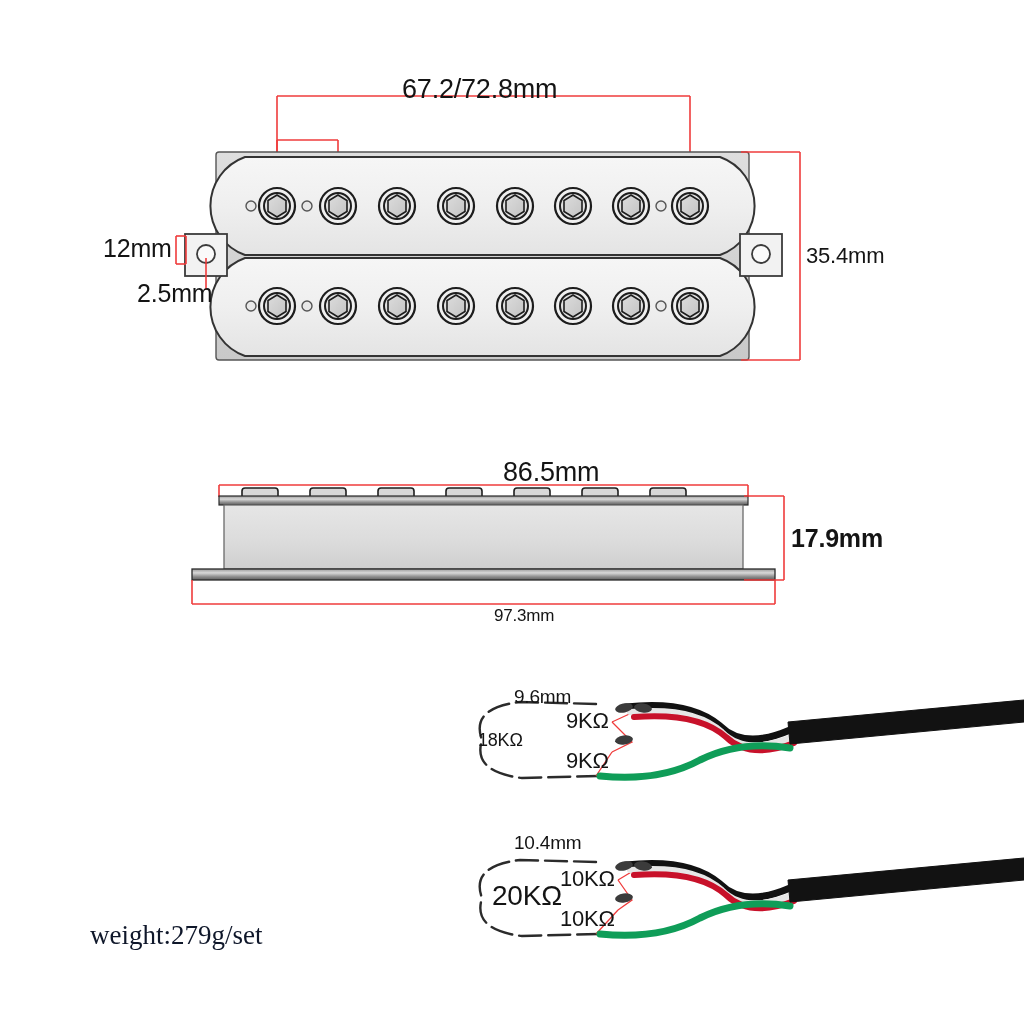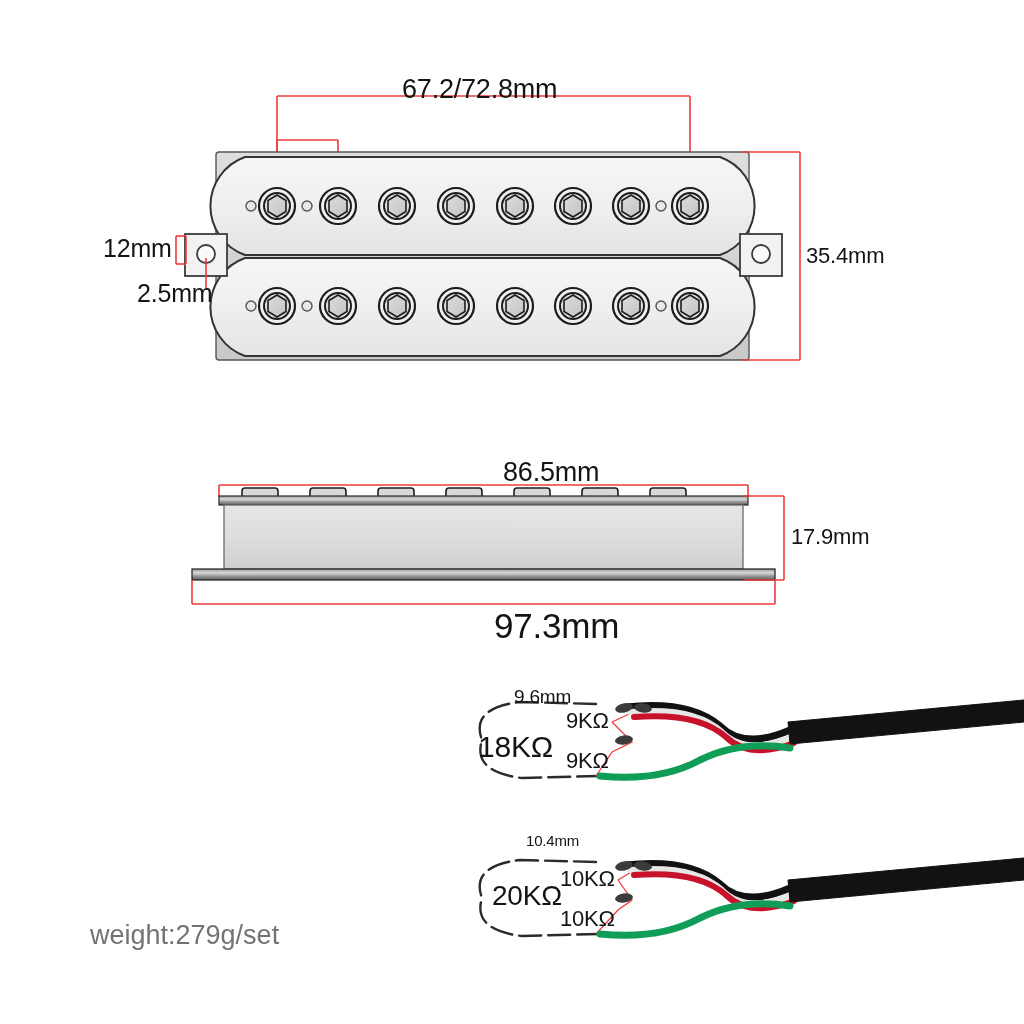--- a/index.html
+++ b/index.html
@@ -23,22 +23,22 @@
   }
   .dim-label {
     position: absolute;
     font-family: "Liberation Sans", sans-serif;
     color: #141414;
     white-space: nowrap;
     letter-spacing: -0.2px;
   }
   .weight-label {
     position: absolute;
-    font-family: Liberation Sans, sans-serif;
-    color: #737373;
+    font-family: Liberation Serif, serif;
+    color: #0f172a;
     white-space: nowrap;
   }
   svg { display: block; }
 </style>
 </head>
 <body>
 
 <div id="stage">
 
   <svg width="1024" height="1024" viewBox="0 0 1024 1024">
@@ -298,33 +298,33 @@
 
 
   <div class="dim-label" style="left:103px; top:234px; font-size:25px;text-align:right;">12mm</div>
 
   <div class="dim-label" style="left:137px; top:279px; font-size:25px;">2.5mm</div>
 
   <div class="dim-label" style="left:806px; top:243px; font-size:22px;">35.4mm</div>
 
   <div class="dim-label" style="left:455px; top:457px; font-size:27px;margin-left:48px;">86.5mm</div>
 
-  <div class="dim-label" style="left:791px; top:524px; font-size:22px;">17.9mm</div>
-
-  <div class="dim-label" style="left:494px; top:606px; font-size:35px;text-align:center;">97.3mm</div>
+  <div class="dim-label" style="left:791px; top:524px; font-size:25px;font-weight:bold;">17.9mm</div>
+
+  <div class="dim-label" style="left:494px; top:606px; font-size:17px;text-align:center;">97.3mm</div>
 
   <div class="dim-label" style="left:514px; top:674px; font-size:19px;margin-top:12px;">9.6mm</div>
 
-  <div class="dim-label" style="left:478px; top:730px; font-size:30px;">18KΩ</div>
+  <div class="dim-label" style="left:478px; top:730px; font-size:18px;">18KΩ</div>
 
   <div class="dim-label" style="left:566px; top:708px; font-size:22px;">9KΩ</div>
 
   <div class="dim-label" style="left:566px; top:748px; font-size:22px;">9KΩ</div>
 
-  <div class="dim-label" style="left:514px; top:832px; font-size:15px;margin-left:12px;">10.4mm</div>
+  <div class="dim-label" style="left:514px; top:832px; font-size:19px;">10.4mm</div>
 
   <div class="dim-label" style="left:492px; top:880px; font-size:28px;">20KΩ</div>
 
   <div class="dim-label" style="left:560px; top:866px; font-size:22px;">10KΩ</div>
 
   <div class="dim-label" style="left:560px; top:906px; font-size:22px;">10KΩ</div>
 
   <div class="weight-label" style="left:90px; top:920px; font-size:27px;">weight:279g/set</div>
 
 </div>

